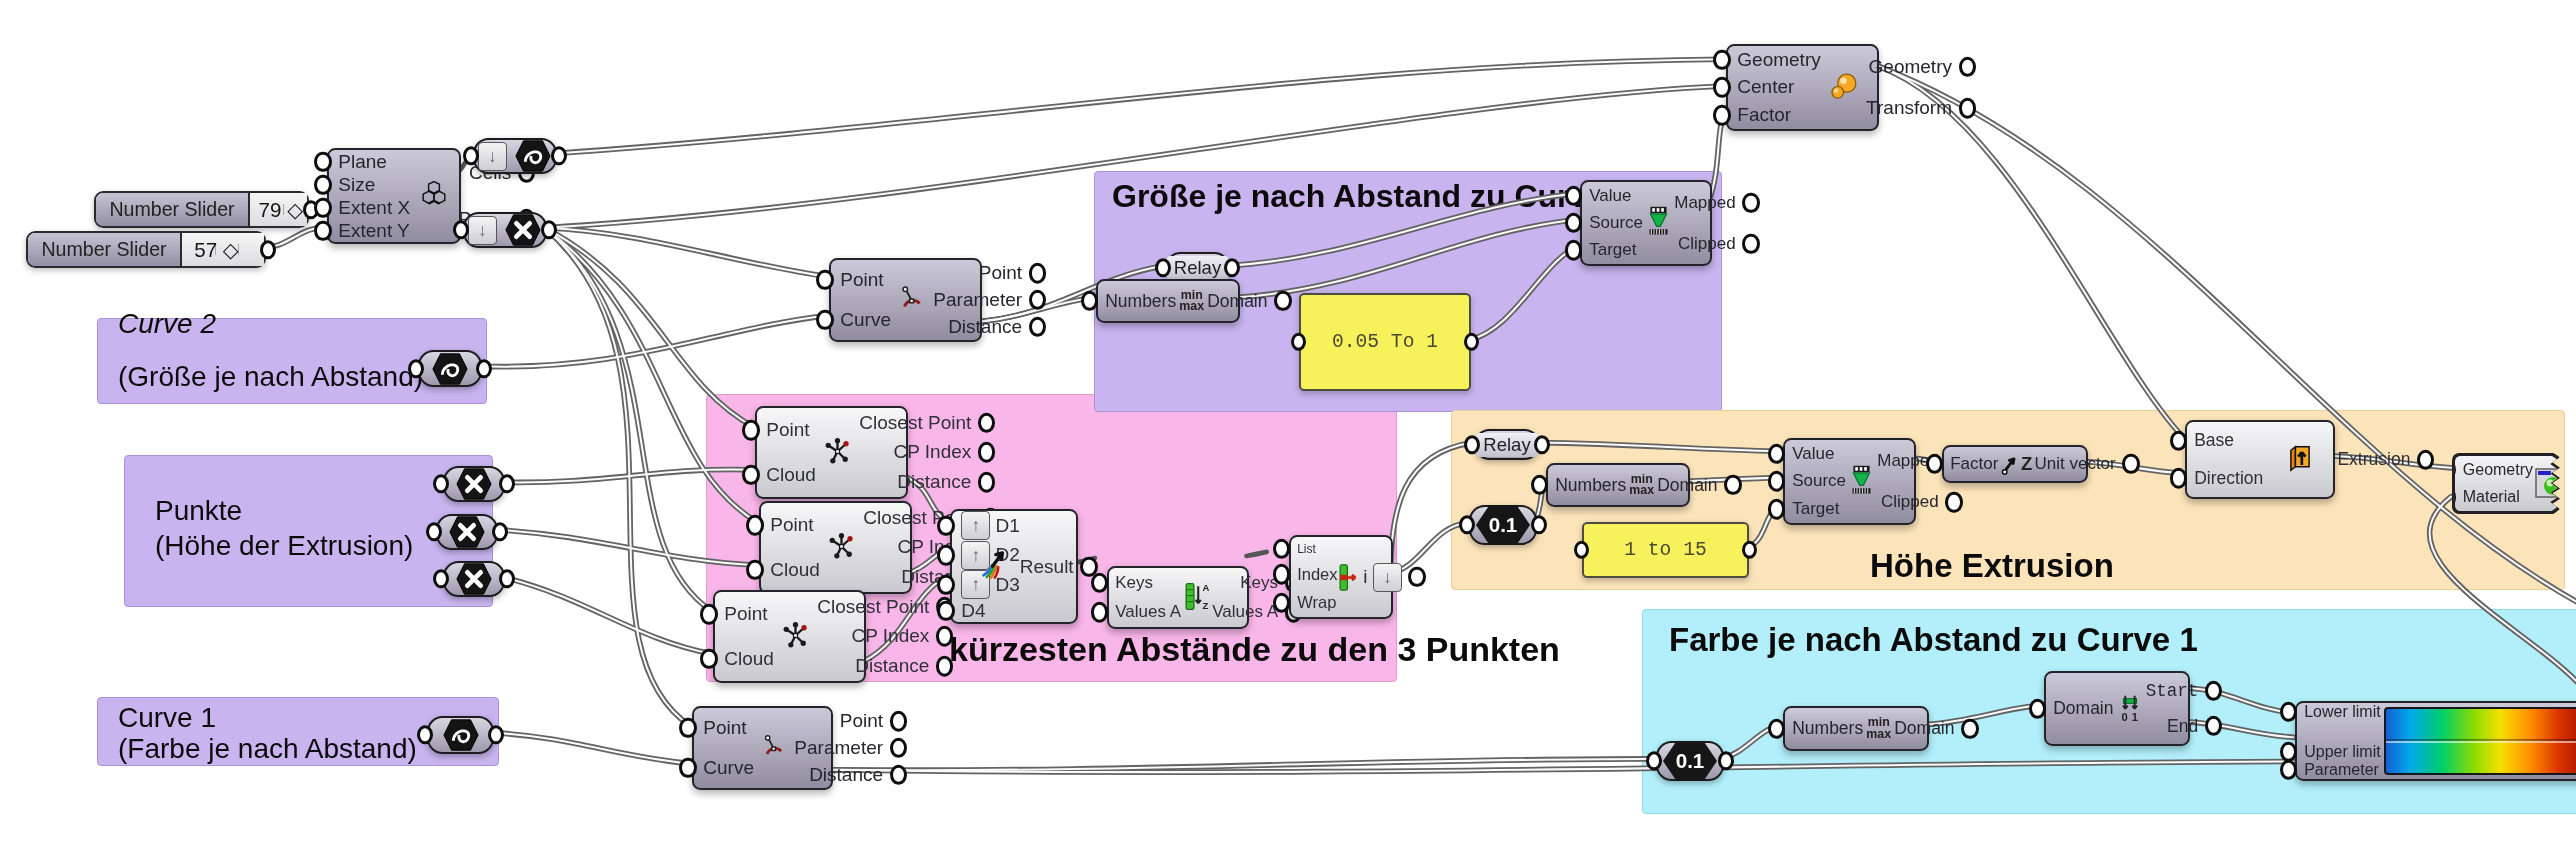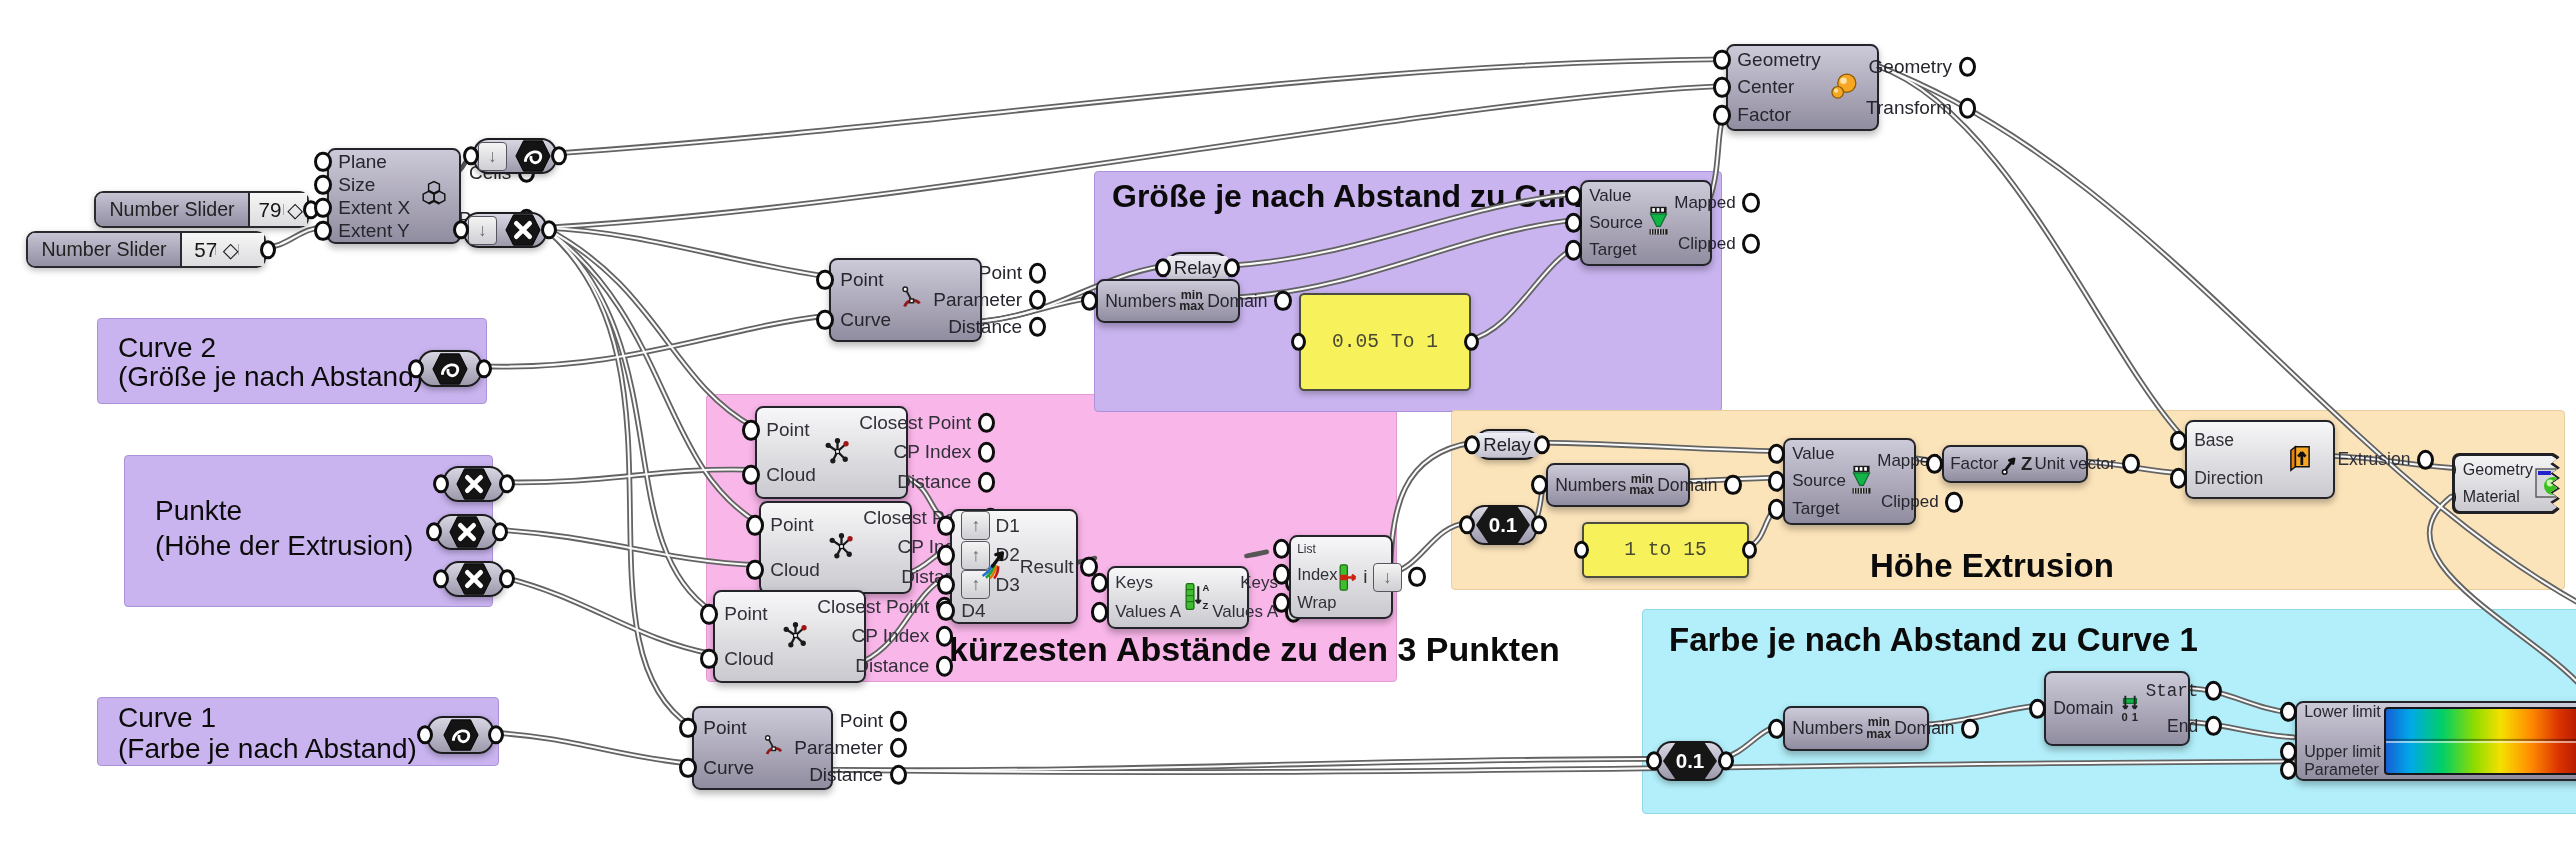--- a/index.html
+++ b/index.html
@@ -86,21 +86,21 @@
     width:11.3px;height:14.4px;background:#fff;border:3.6px solid #0d0d0d;border-radius:50%;}
   .minmax{font-size:12.4px;font-weight:bold;color:#222;line-height:0.9;text-align:center;}
   .smalltxt{font-size:15.5px;font-weight:bold;color:#222;}
 </style>
 </head>
 <body>
 
 <div id="canvas">
 
   <div class="group g-purple" style="left:97px;top:318px;width:388px;height:84px;"></div>
-  <div class="gtitle" style="left:118px;top:332px;font-size:28px;font-weight:normal;">Curve 2</div>
+  <div class="gtitle" style="left:118px;top:308px;font-size:28px;font-weight:normal;font-style:italic;">Curve 2</div>
   <div class="gtitle" style="left:118px;top:361px;font-size:28px;font-weight:normal;">(Größe je nach Abstand)</div>
 
   <div class="group g-purple" style="left:124px;top:455px;width:367px;height:150px;"></div>
   <div class="gtitle" style="left:155px;top:495px;font-size:28px;font-weight:normal;">Punkte</div>
   <div class="gtitle" style="left:155px;top:530px;font-size:28px;font-weight:normal;">(Höhe der Extrusion)</div>
 
   <div class="group g-purple" style="left:97px;top:697px;width:400px;height:67px;"></div>
   <div class="gtitle" style="left:118px;top:702px;font-size:28px;font-weight:normal;">Curve 1</div>
   <div class="gtitle" style="left:118px;top:733px;font-size:28px;font-weight:normal;">(Farbe je nach Abstand)</div>
 

